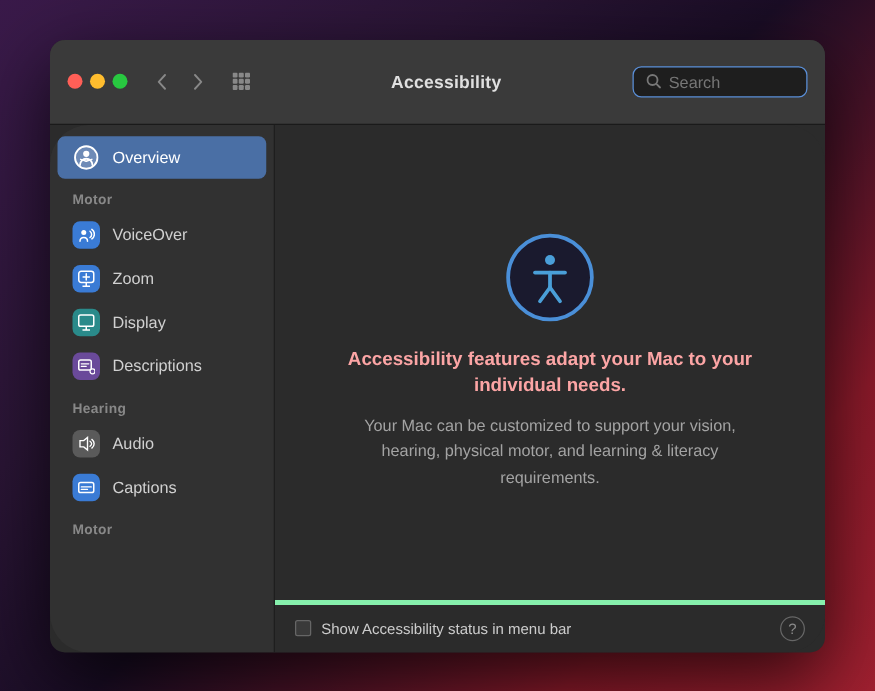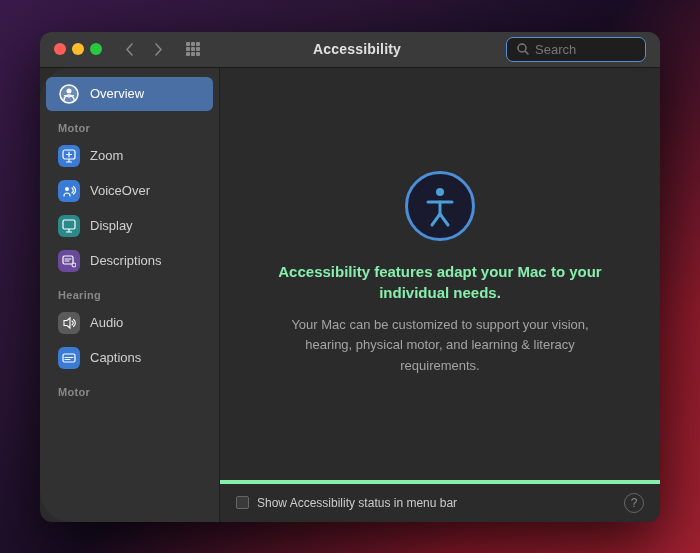--- a/index.html
+++ b/index.html
@@ -20,21 +20,21 @@
       background: #2b2b2b;
       border-radius: 12px;
       overflow: hidden;
       box-shadow: 0 20px 60px rgba(0,0,0,0.7);
       display: flex;
       flex-direction: column;
     }
 
     
     .titlebar {
-      height: 36px;
+      height: 68px;
       background: #3a3a3a;
       border-bottom: 1px solid #1a1a1a;
       display: flex;
       align-items: center;
       padding: 0 14px;
       gap: 8px;
       flex-shrink: 0;
     }
 
     .traffic-lights {
@@ -209,21 +209,21 @@
       border-radius: 50%;
       border: 3px solid #4a8fd8;
       background: #1a1a2e;
       display: flex;
       align-items: center;
       justify-content: center;
       margin-bottom: 20px;
     }
 
     .content-title {
-      color: #86efac;
+      color: #fca5a5;
       font-size: 15px;
       font-weight: 700;
       margin-bottom: 12px;
       line-height: 1.4;
     }
 
     .content-desc {
       color: #a3a3a3;
       font-size: 13px;
       line-height: 1.55;
@@ -346,40 +346,40 @@
           </svg>
         </div>
         <span>Overview</span>
       </div>
 
       <div class="section-label">Motor</div>
 
       <div class="sidebar-item">
         <div class="icon-circle ic-blue">
           <svg width="14" height="14" viewBox="0 0 14 14" fill="none">
+            <circle cx="5" cy="5" r="2" fill="white"></circle>
+            <path d="M2 12c0-2 1.34-3 3-3s3 1 3 3" stroke="white" stroke-width="1.2" stroke-linecap="round"></path>
+            <path d="M10 4c.8.6 1.3 1.5 1.3 2.5S10.8 8.4 10 9" stroke="white" stroke-width="1.2" stroke-linecap="round"></path>
+            <path d="M11.5 2.5c1.2.9 2 2.3 2 3.8s-.8 2.9-2 3.8" stroke="white" stroke-width="1.2" stroke-linecap="round"></path>
+          </svg>
+        </div>
+        <span>VoiceOver</span>
+      </div>
+
+      <div class="sidebar-item">
+        <div class="icon-circle ic-blue">
+          <svg width="14" height="14" viewBox="0 0 14 14" fill="none">
             <rect x="1" y="1" width="12" height="9" rx="2" stroke="white" stroke-width="1.2"></rect>
             <line x1="7" y1="10" x2="7" y2="13" stroke="white" stroke-width="1.2"></line>
             <line x1="4" y1="13" x2="10" y2="13" stroke="white" stroke-width="1.2"></line>
             <line x1="4.5" y1="5.5" x2="9.5" y2="5.5" stroke="white" stroke-width="1.2" stroke-linecap="round"></line>
             <line x1="7" y1="3" x2="7" y2="8" stroke="white" stroke-width="1.2" stroke-linecap="round"></line>
           </svg>
         </div>
         <span>Zoom</span>
-      </div>
-
-      <div class="sidebar-item">
-        <div class="icon-circle ic-blue">
-          <svg width="14" height="14" viewBox="0 0 14 14" fill="none">
-            <circle cx="5" cy="5" r="2" fill="white"></circle>
-            <path d="M2 12c0-2 1.34-3 3-3s3 1 3 3" stroke="white" stroke-width="1.2" stroke-linecap="round"></path>
-            <path d="M10 4c.8.6 1.3 1.5 1.3 2.5S10.8 8.4 10 9" stroke="white" stroke-width="1.2" stroke-linecap="round"></path>
-            <path d="M11.5 2.5c1.2.9 2 2.3 2 3.8s-.8 2.9-2 3.8" stroke="white" stroke-width="1.2" stroke-linecap="round"></path>
-          </svg>
-        </div>
-        <span>VoiceOver</span>
       </div>
 
       <div class="sidebar-item">
         <div class="icon-circle ic-teal">
           <svg width="14" height="14" viewBox="0 0 14 14" fill="none">
             <rect x="1" y="1" width="12" height="9" rx="1.5" stroke="white" stroke-width="1.2"></rect>
             <line x1="7" y1="10" x2="7" y2="13" stroke="white" stroke-width="1.2"></line>
             <line x1="4" y1="13" x2="10" y2="13" stroke="white" stroke-width="1.2"></line>
           </svg>
         </div>

